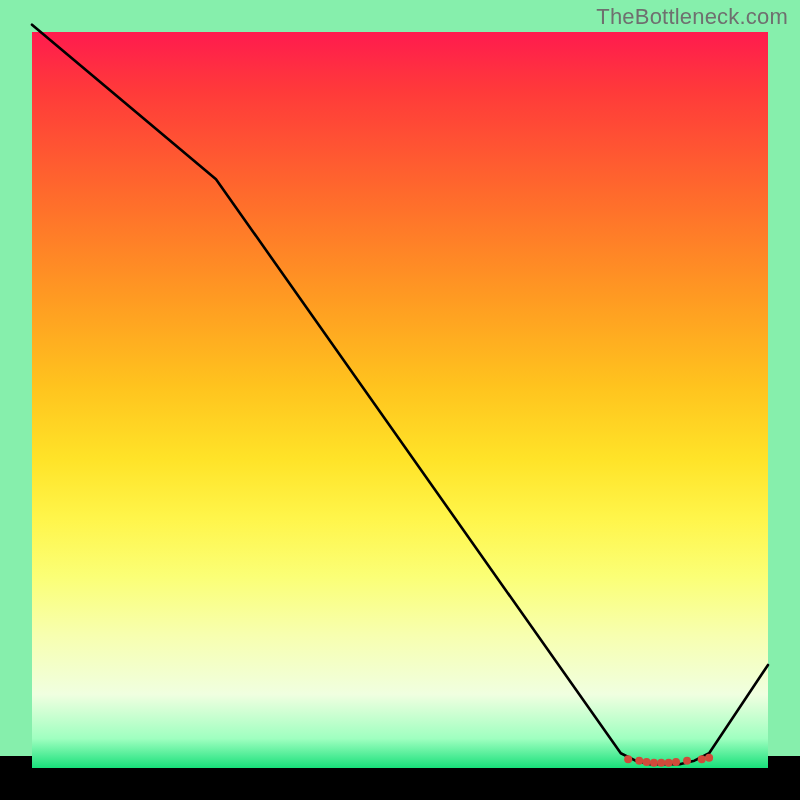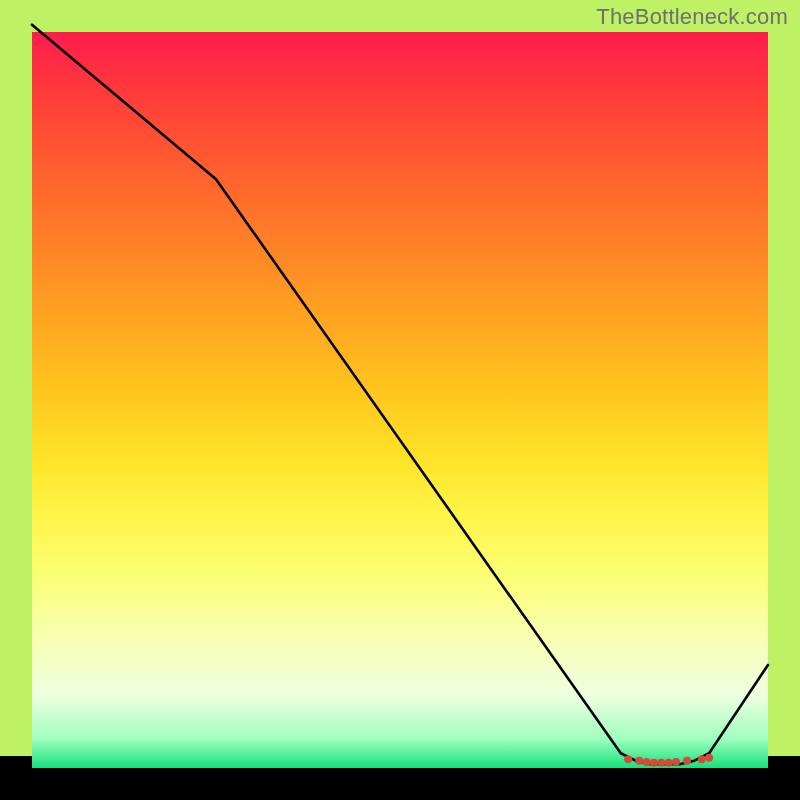--- a/index.html
+++ b/index.html
@@ -7,21 +7,21 @@
     padding: 0;
     width: 800px;
     height: 800px;
     background: #000;
     overflow: hidden;
   }
   .stage {
     position: relative;
     width: 800px;
     height: 756px;
-    background: #bef264;
+    background: #86efac;
   }
   .watermark {
     position: absolute;
     top: 4px;
     right: 12px;
     font-family: Arial, Helvetica, sans-serif;
     font-size: 22px;
     color: #6f6f6f;
     letter-spacing: 0.2px;
     user-select: none;

